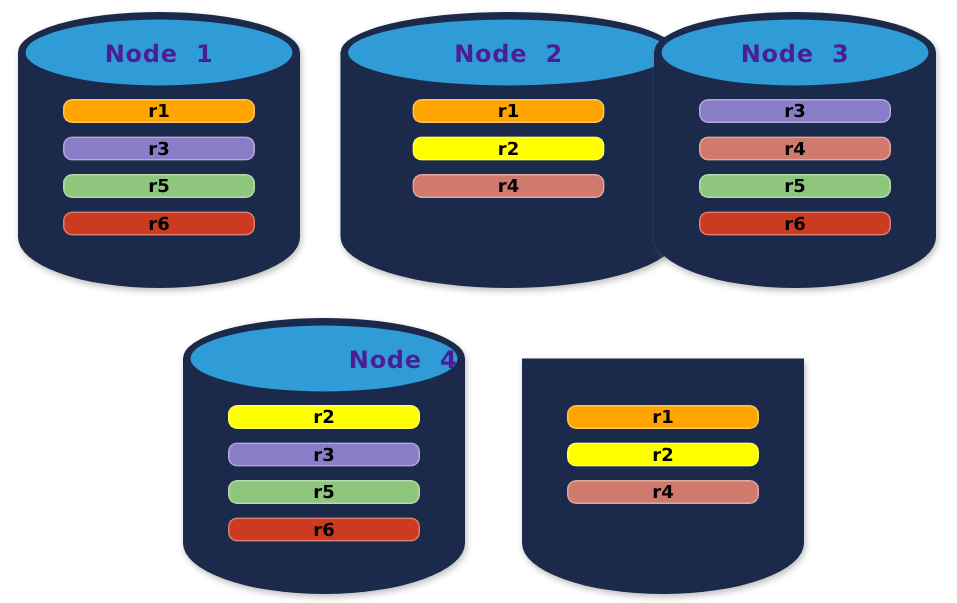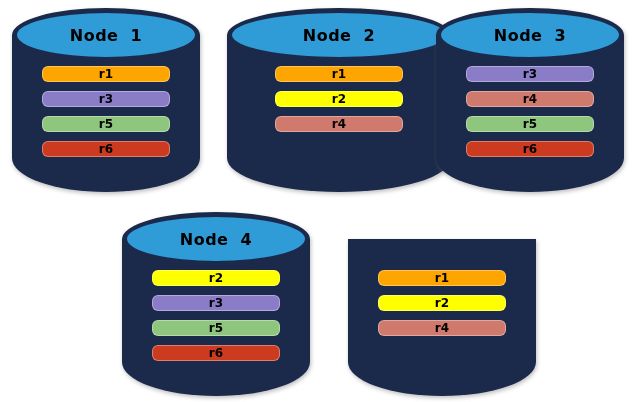--- a/index.html
+++ b/index.html
@@ -41,21 +41,21 @@
     border-style: solid;
     border-width: 5px;
     display: flex;
     align-items: center;
     justify-content: center;
     z-index: 2;
   }
   .node-title {
     font-weight: bold;
     font-size: 16px;
-    color: #000000;
+    color: #4c1d95;
     white-space: pre;
     letter-spacing: 0.5px;
   }
   .bars {
     position: absolute;
     top: 58px;
     left: 0;
     right: 0;
     z-index: 3;
     display: flex;
@@ -119,21 +119,21 @@
     <div class="bars">
       <div class="bar" style="background-color: rgb(139, 124, 200);">r3</div>
       <div class="bar" style="background-color: rgb(208, 122, 109);">r4</div>
       <div class="bar" style="background-color: rgb(143, 198, 126);">r5</div>
       <div class="bar" style="background-color: rgb(204, 59, 32);">r6</div>
     </div>
   </div>
 
   <div class="node pos-n4">
     <div class="cyl-body" style="background-color: rgb(27, 42, 74);"></div>
-    <div class="cyl-top" style="background-color: rgb(47, 155, 215); border-color: rgb(27, 42, 74);">
+    <div class="cyl-top" style="background-color: rgb(47, 155, 215); border-color: rgb(27, 42, 74); justify-content: flex-end;">
       <span class="node-title">Node  4</span>
     </div>
     <div class="bars">
       <div class="bar" style="background-color: rgb(255, 255, 0);">r2</div>
       <div class="bar" style="background-color: rgb(139, 124, 200);">r3</div>
       <div class="bar" style="background-color: rgb(143, 198, 126);">r5</div>
       <div class="bar" style="background-color: rgb(204, 59, 32);">r6</div>
     </div>
   </div>
 

